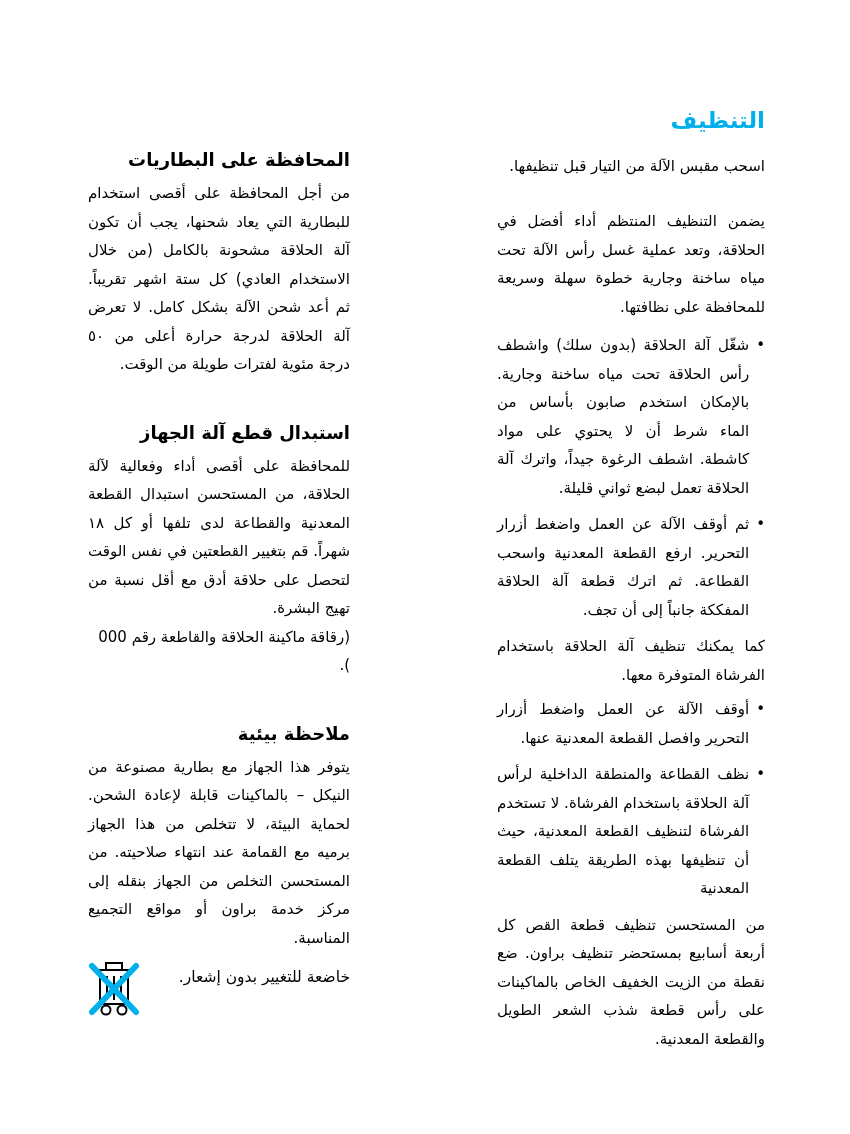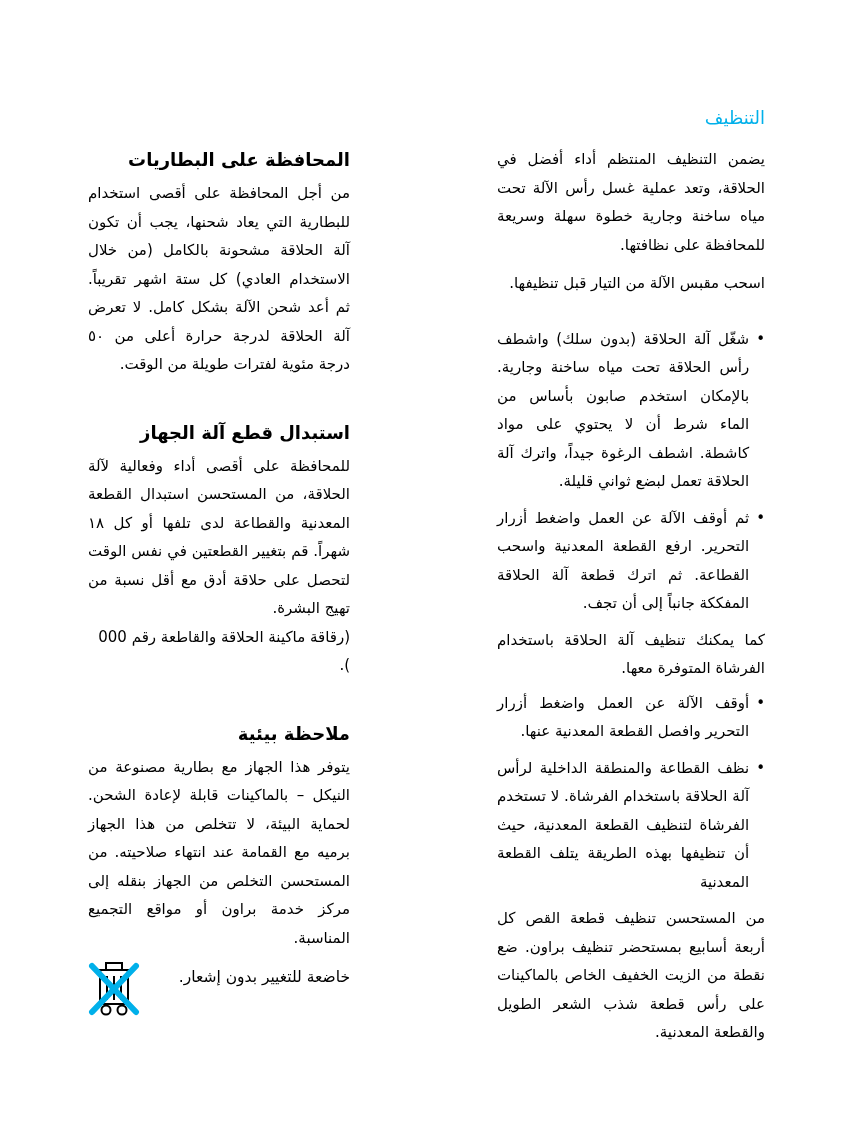--- a/index.html
+++ b/index.html
@@ -14,22 +14,22 @@
     color: #000000;
     overflow: hidden;
     margin: 0 auto;
   }
   .col { position: absolute; top: 106px; }
   .col-right { right: 85px;  width: 268px; }
   .col-left  { left: 88px;   width: 262px; }
 
   .h1-cyan {
     color: var(--accent, #00b0ea);
-    font-size: 18px;
-    font-weight: normal;
+    font-size: 23px;
+    font-weight: bold;
     margin-bottom: 16px;
     line-height: 1.3;
   }
   .h2-cyan {
     color: var(--accent, #00b0ea);
     font-size: 20px;
     font-weight: bold;
     margin: 26px 0 12px 0;
     line-height: 1.4;
   }
@@ -86,23 +86,23 @@
 </style>
 </head>
 <body>
 
 <div class="page">
 
   <div class="col col-right">
 
     <div class="h1-cyan">التنظيف</div>
 
+    <p class="body-text mb-lg">اسحب مقبس الآلة من التيار قبل تنظيفها.</p>
+
     <p class="body-text mb-md">يضمن التنظيف المنتظم أداء أفضل في الحلاقة، وتعد عملية غسل رأس الآلة تحت مياه ساخنة وجارية خطوة سهلة وسريعة للمحافظة على نظافتها.</p>
-
-    <p class="body-text mb-lg">اسحب مقبس الآلة من التيار قبل تنظيفها.</p>
 
     <div class="body-text bullet-item">
       <span class="bullet-dot">•</span>
       <span class="bullet-text">شغّل آلة الحلاقة (بدون سلك) واشطف رأس الحلاقة تحت مياه ساخنة وجارية. بالإمكان استخدم صابون بأساس من الماء شرط أن لا يحتوي على مواد كاشطة. اشطف الرغوة جيداً، واترك آلة الحلاقة تعمل لبضع ثواني قليلة.</span>
     </div>
 
     <div class="body-text bullet-item mb-lg">
       <span class="bullet-dot">•</span>
       <span class="bullet-text">ثم أوقف الآلة عن العمل واضغط أزرار التحرير. ارفع القطعة المعدنية واسحب القطاعة. ثم اترك قطعة آلة الحلاقة المفككة جانباً إلى أن تجف.</span>
     </div>

